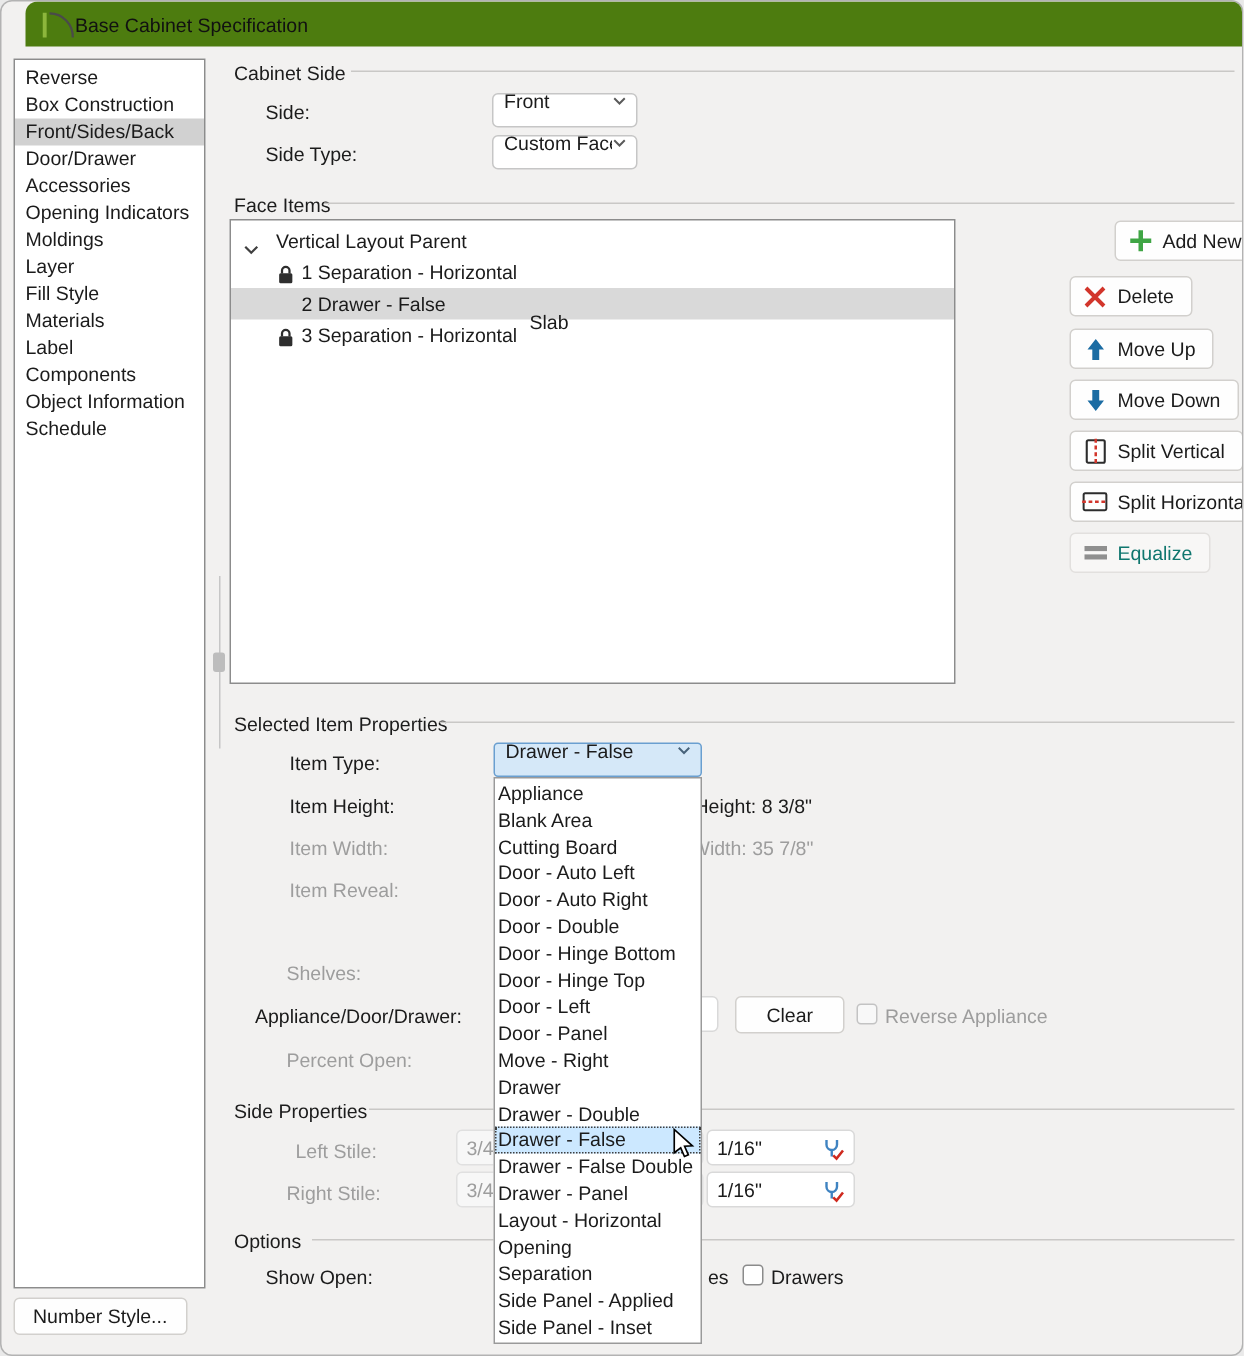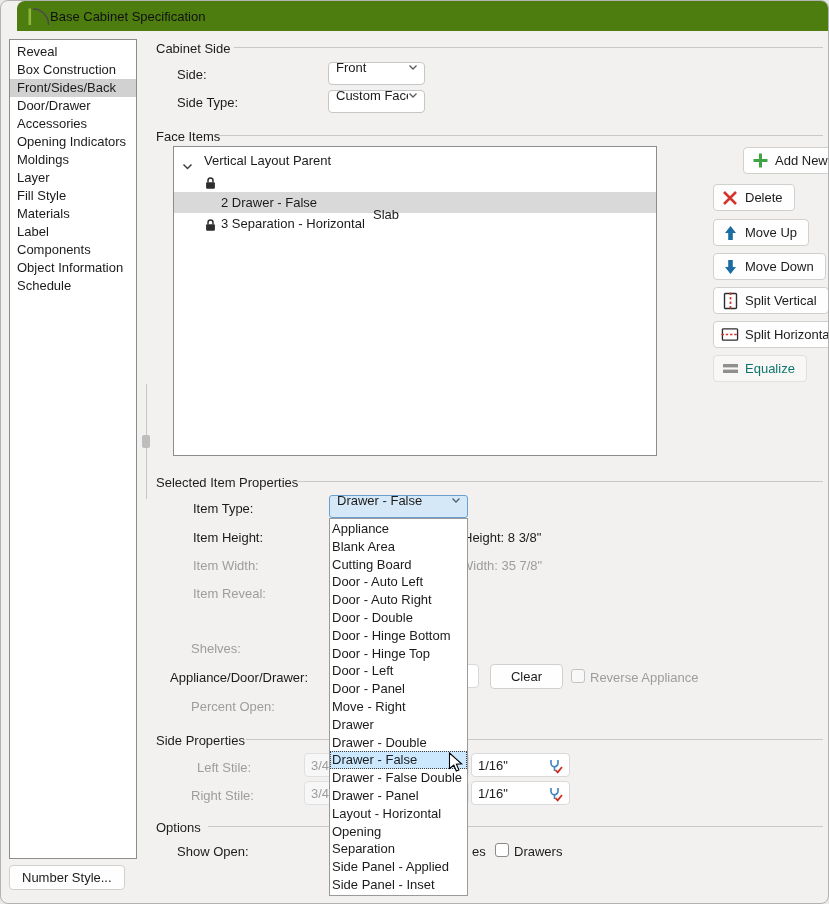--- a/index.html
+++ b/index.html
@@ -33,21 +33,21 @@
   .combo.open{background:#d5e8f8;border-color:#6a9fd0;border-radius:3px;}
   .field{position:absolute;height:24px;background:#fff;border:1px solid #d9d9d9;border-radius:4px;
          display:flex;align-items:center;padding:0 6px;}
   .field.dis{background:#f7f7f7;border-color:#e0e0e0;color:#9d9d9d;}
   .field .wrench{margin-left:auto;}
   .btn{position:absolute;height:25px;background:#fefefe;border:1px solid #d2d0cd;border-radius:4px;
        display:inline-flex;align-items:center;justify-content:center;padding:0 12px;white-space:nowrap;cursor:default;}
   .checkbox{position:absolute;width:14px;height:14px;background:#fff;border:1px solid #8b8b8b;border-radius:3px;}
   .checkbox.dis{border-color:#c3c3c3;background:#f8f8f8;}
   
-  #face-box{position:absolute;left:172px;top:145px;width:484px;height:310px;background:#fff;border:1px solid #8c8c8c;padding-top:3px;}
+  #face-box{position:absolute;left:152px;top:145px;width:484px;height:310px;background:#fff;border:1px solid #8c8c8c;padding-top:3px;}
   .tree-row{position:relative;height:21px;line-height:21px;white-space:nowrap;}
   .tree-row.selected{background:#d9d9d9;}
   .tree-row .chev{position:absolute;left:8px;top:6px;}
   .tree-row .lock{position:absolute;left:31px;top:4px;}
   .tree-row .t-label{position:absolute;left:47px;top:0;}
   .tree-row.root .t-label{left:30px;}
   .tree-row .t-detail{position:absolute;left:199px;top:0;margin-top:12px;}
   
   .action-btn{position:absolute;left:712px;height:27px;background:#fefefe;border:1px solid #d2d0cd;border-radius:4px;
               display:inline-flex;align-items:center;gap:6px;padding:0 11px 0 7px;white-space:nowrap;cursor:default;}
@@ -67,21 +67,21 @@
 
   <div id="titlebar">
     <svg class="abs" style="left:9px;top:5px" width="24" height="22" viewBox="0 0 24 22">
       <rect x="2.5" y="2.5" width="2.6" height="16.5" fill="#8db63c"></rect>
       <path d="M7 3 A 15.5 15.5 0 0 1 22.5 19" fill="none" stroke="#4a4a4a" stroke-width="1.5"></path>
     </svg>
     <span id="title-text">Base Cabinet Specification</span>
   </div>
 
   <div id="sidebar">
-      <div class="side-item">Reveal</div>
+      <div class="side-item">Reverse</div>
       <div class="side-item">Box Construction</div>
       <div class="side-item selected">Front/Sides/Back</div>
       <div class="side-item">Door/Drawer</div>
       <div class="side-item">Accessories</div>
       <div class="side-item">Opening Indicators</div>
       <div class="side-item">Moldings</div>
       <div class="side-item">Layer</div>
       <div class="side-item">Fill Style</div>
       <div class="side-item">Materials</div>
       <div class="side-item">Label</div>
@@ -116,20 +116,21 @@
         <span class="chev"><svg width="11" height="8" viewBox="0 0 11 8">
             <polyline points="1.5,1.5 5.5,5.5 9.5,1.5" fill="none" stroke="#3f3f3f" stroke-width="1.5"></polyline>
           </svg></span>
         <span class="t-label">Vertical Layout Parent</span>
       </div>
       <div class="tree-row">
         <span class="lock"><svg width="11" height="14" viewBox="0 0 11 14">
             <path d="M3 6.4 V4.4 a2.5 2.5 0 0 1 5 0 V6.4" fill="none" stroke="#2e2e2e" stroke-width="1.5"></path>
             <rect x="1.1" y="6.2" width="8.8" height="6.6" rx="1" fill="#2e2e2e"></rect>
           </svg></span>
+        <span class="t-label">1 Separation - Horizontal</span>
       </div>
       <div class="tree-row selected">
         <span class="t-label">2 Drawer - False</span>
         <span class="t-detail">Slab</span>
       </div>
       <div class="tree-row">
         <span class="lock"><svg width="11" height="14" viewBox="0 0 11 14">
             <path d="M3 6.4 V4.4 a2.5 2.5 0 0 1 5 0 V6.4" fill="none" stroke="#2e2e2e" stroke-width="1.5"></path>
             <rect x="1.1" y="6.2" width="8.8" height="6.6" rx="1" fill="#2e2e2e"></rect>
           </svg></span>

